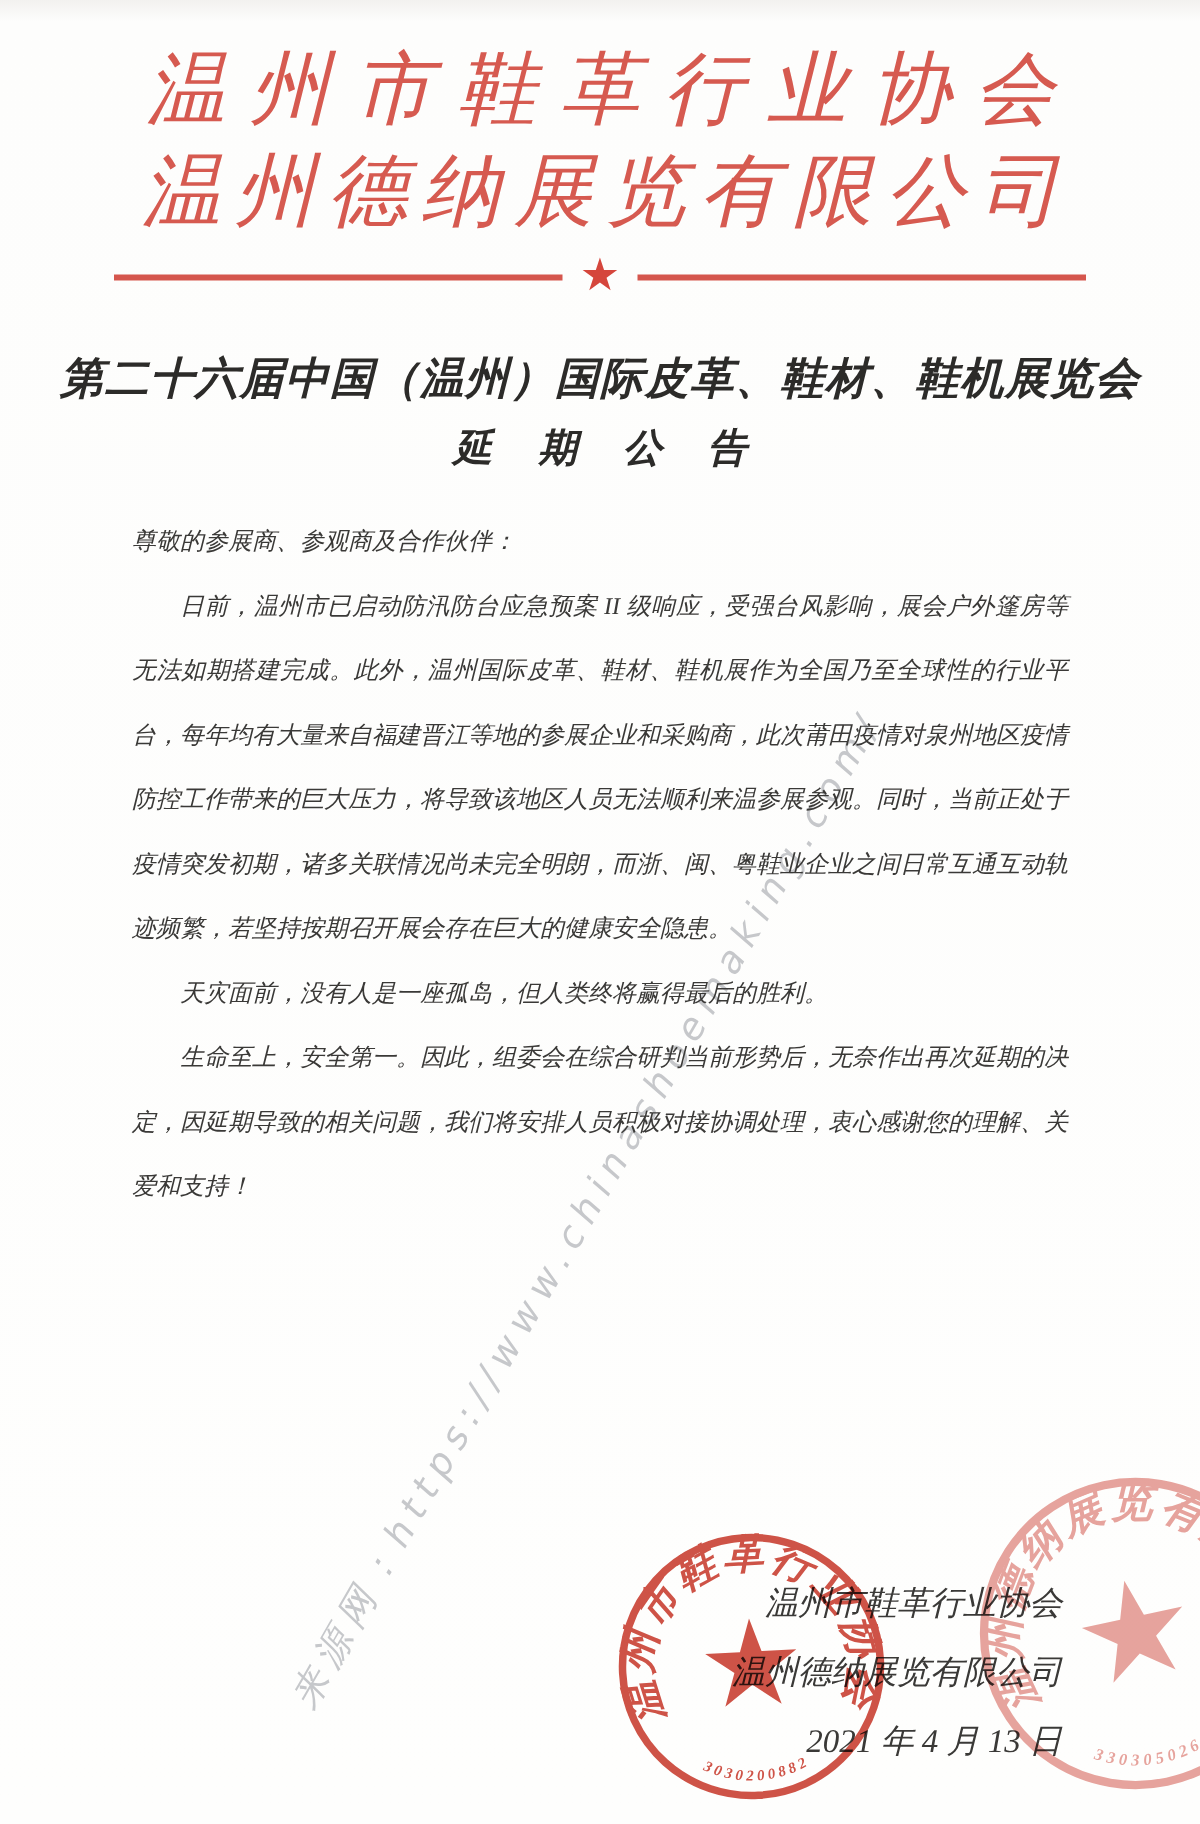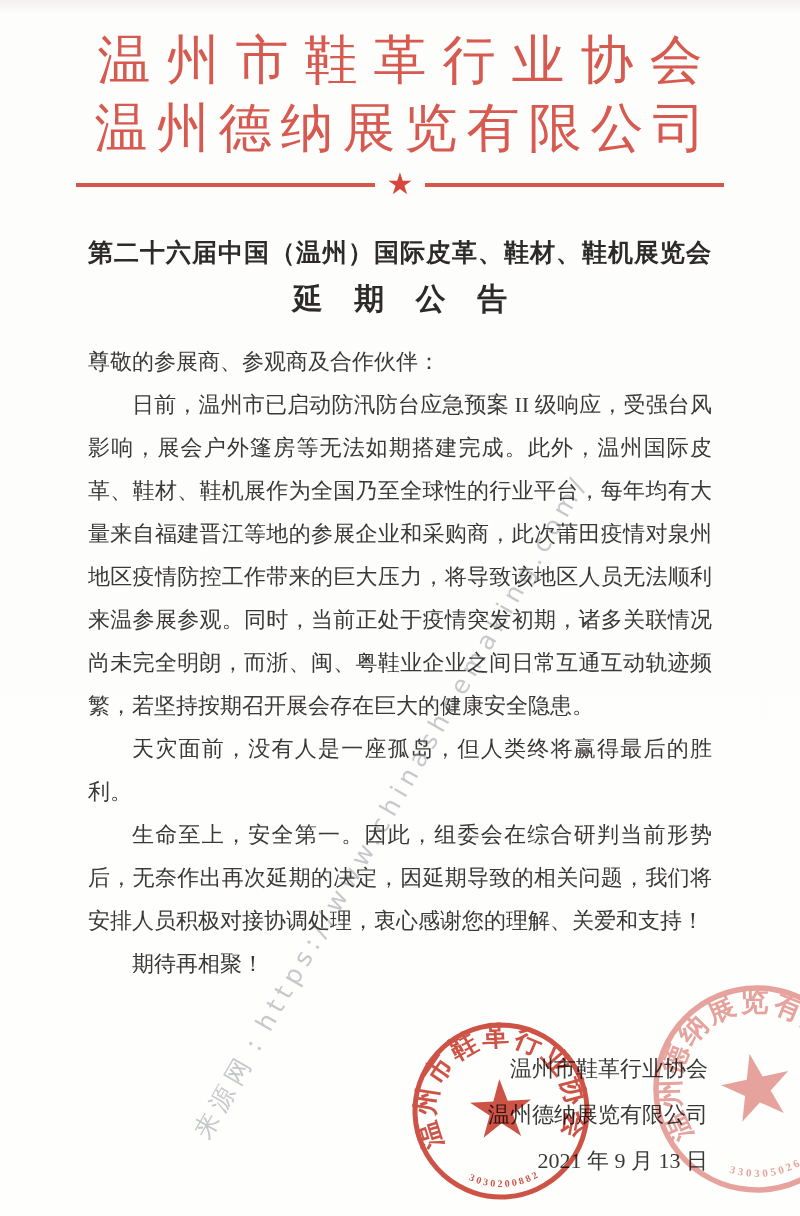--- a/index.html
+++ b/index.html
@@ -5,20 +5,21 @@
   html,body{margin:0;padding:0;}
   body{
     width:800px;height:1216px;
     background:#ffffff;
     font-family:"Liberation Serif","DejaVu Serif",serif;
     overflow:hidden;
   }
   .page{
     position:relative;width:800px;height:1216px;overflow:hidden;
     background:linear-gradient(180deg,#f2f1ef 0px,#fdfdfc 14px,#fefefd 100%);
+    font-style:italic;
   }
   
   .letterhead{padding-top:26px;text-align:center;}
   .lh-line{
     color:#d65a50;
     font-size:53px;
     line-height:68px;
     white-space:nowrap;
     font-weight:400;
   }
@@ -30,28 +31,28 @@
     display:flex;align-items:center;justify-content:center;
   }
   .divider .rule{flex:1;height:4px;background:#d5564d;}
   .divider .star{
     color:#d5463c;font-size:30px;line-height:30px;
     padding:0 12px;transform:translateY(-1px);
     font-family:"DejaVu Sans",sans-serif;
   }
   
   .doc-title{margin:30px 0 0 0;text-align:center;color:#2c2b29;font-weight:700;}
-  .doc-title .t1{font-size:25px;line-height:46px;letter-spacing:1px;}
-  .doc-title .t2{font-size:30px;line-height:46px;letter-spacing:12px;text-indent:12px;}
+  .doc-title .t1{font-size:29px;line-height:46px;letter-spacing:1px;}
+  .doc-title .t2{font-size:26px;line-height:46px;letter-spacing:12px;text-indent:12px;}
   
   .doc-body{
     position:relative;z-index:2;
     padding:0 88px;
     color:#3a3937;
-    font-size:22px;line-height:43px;
+    font-size:16px;line-height:43px;
     text-align:justify;
   }
   .salutation{margin:18px 0 0 0;}
   .para{margin:0;text-indent:2em;}
   
   .signature{
     position:absolute;z-index:2;
     top:1046px;right:92px;
     text-align:right;
     color:#3a3937;font-size:22px;line-height:46px;
@@ -94,27 +95,26 @@
   <div class="doc-title">
     <div class="t1">第二十六届中国（温州）国际皮革、鞋材、鞋机展览会</div>
     <div class="t2">延 期 公 告</div>
   </div>
 
   <main class="doc-body">
     <p class="salutation">尊敬的参展商、参观商及合作伙伴：</p>
     <p class="para">日前，温州市已启动防汛防台应急预案 II 级响应，受强台风影响，展会户外篷房等无法如期搭建完成。此外，温州国际皮革、鞋材、鞋机展作为全国乃至全球性的行业平台，每年均有大量来自福建晋江等地的参展企业和采购商，此次莆田疫情对泉州地区疫情防控工作带来的巨大压力，将导致该地区人员无法顺利来温参展参观。同时，当前正处于疫情突发初期，诸多关联情况尚未完全明朗，而浙、闽、粤鞋业企业之间日常互通互动轨迹频繁，若坚持按期召开展会存在巨大的健康安全隐患。</p>
     <p class="para">天灾面前，没有人是一座孤岛，但人类终将赢得最后的胜利。</p>
     <p class="para">生命至上，安全第一。因此，组委会在综合研判当前形势后，无奈作出再次延期的决定，因延期导致的相关问题，我们将安排人员积极对接协调处理，衷心感谢您的理解、关爱和支持！</p>
-    <p class="para">期待再相聚！</p>
   </main>
 
   <div class="signature">
     <div>温州市鞋革行业协会</div>
     <div>温州德纳展览有限公司</div>
-    <div>2021 年 9 月 13 日</div>
+    <div>2021 年 4 月 13 日</div>
   </div>
 
   <div class="watermark">来源网：https://www.chinashoemaking.com/</div>
 
   <svg class="seal seal-left" width="186" height="186" viewBox="0 0 186 186">
     <defs>
       <path id="arcL" d="M 35.8,126 A 66,66 0 1 1 150.2,126" fill="none"></path>
       <path id="serL" d="M 55,158.8 A 76,76 0 0 0 131,158.8" fill="none"></path>
     </defs>
     <g transform="rotate(-3 93 93)">

